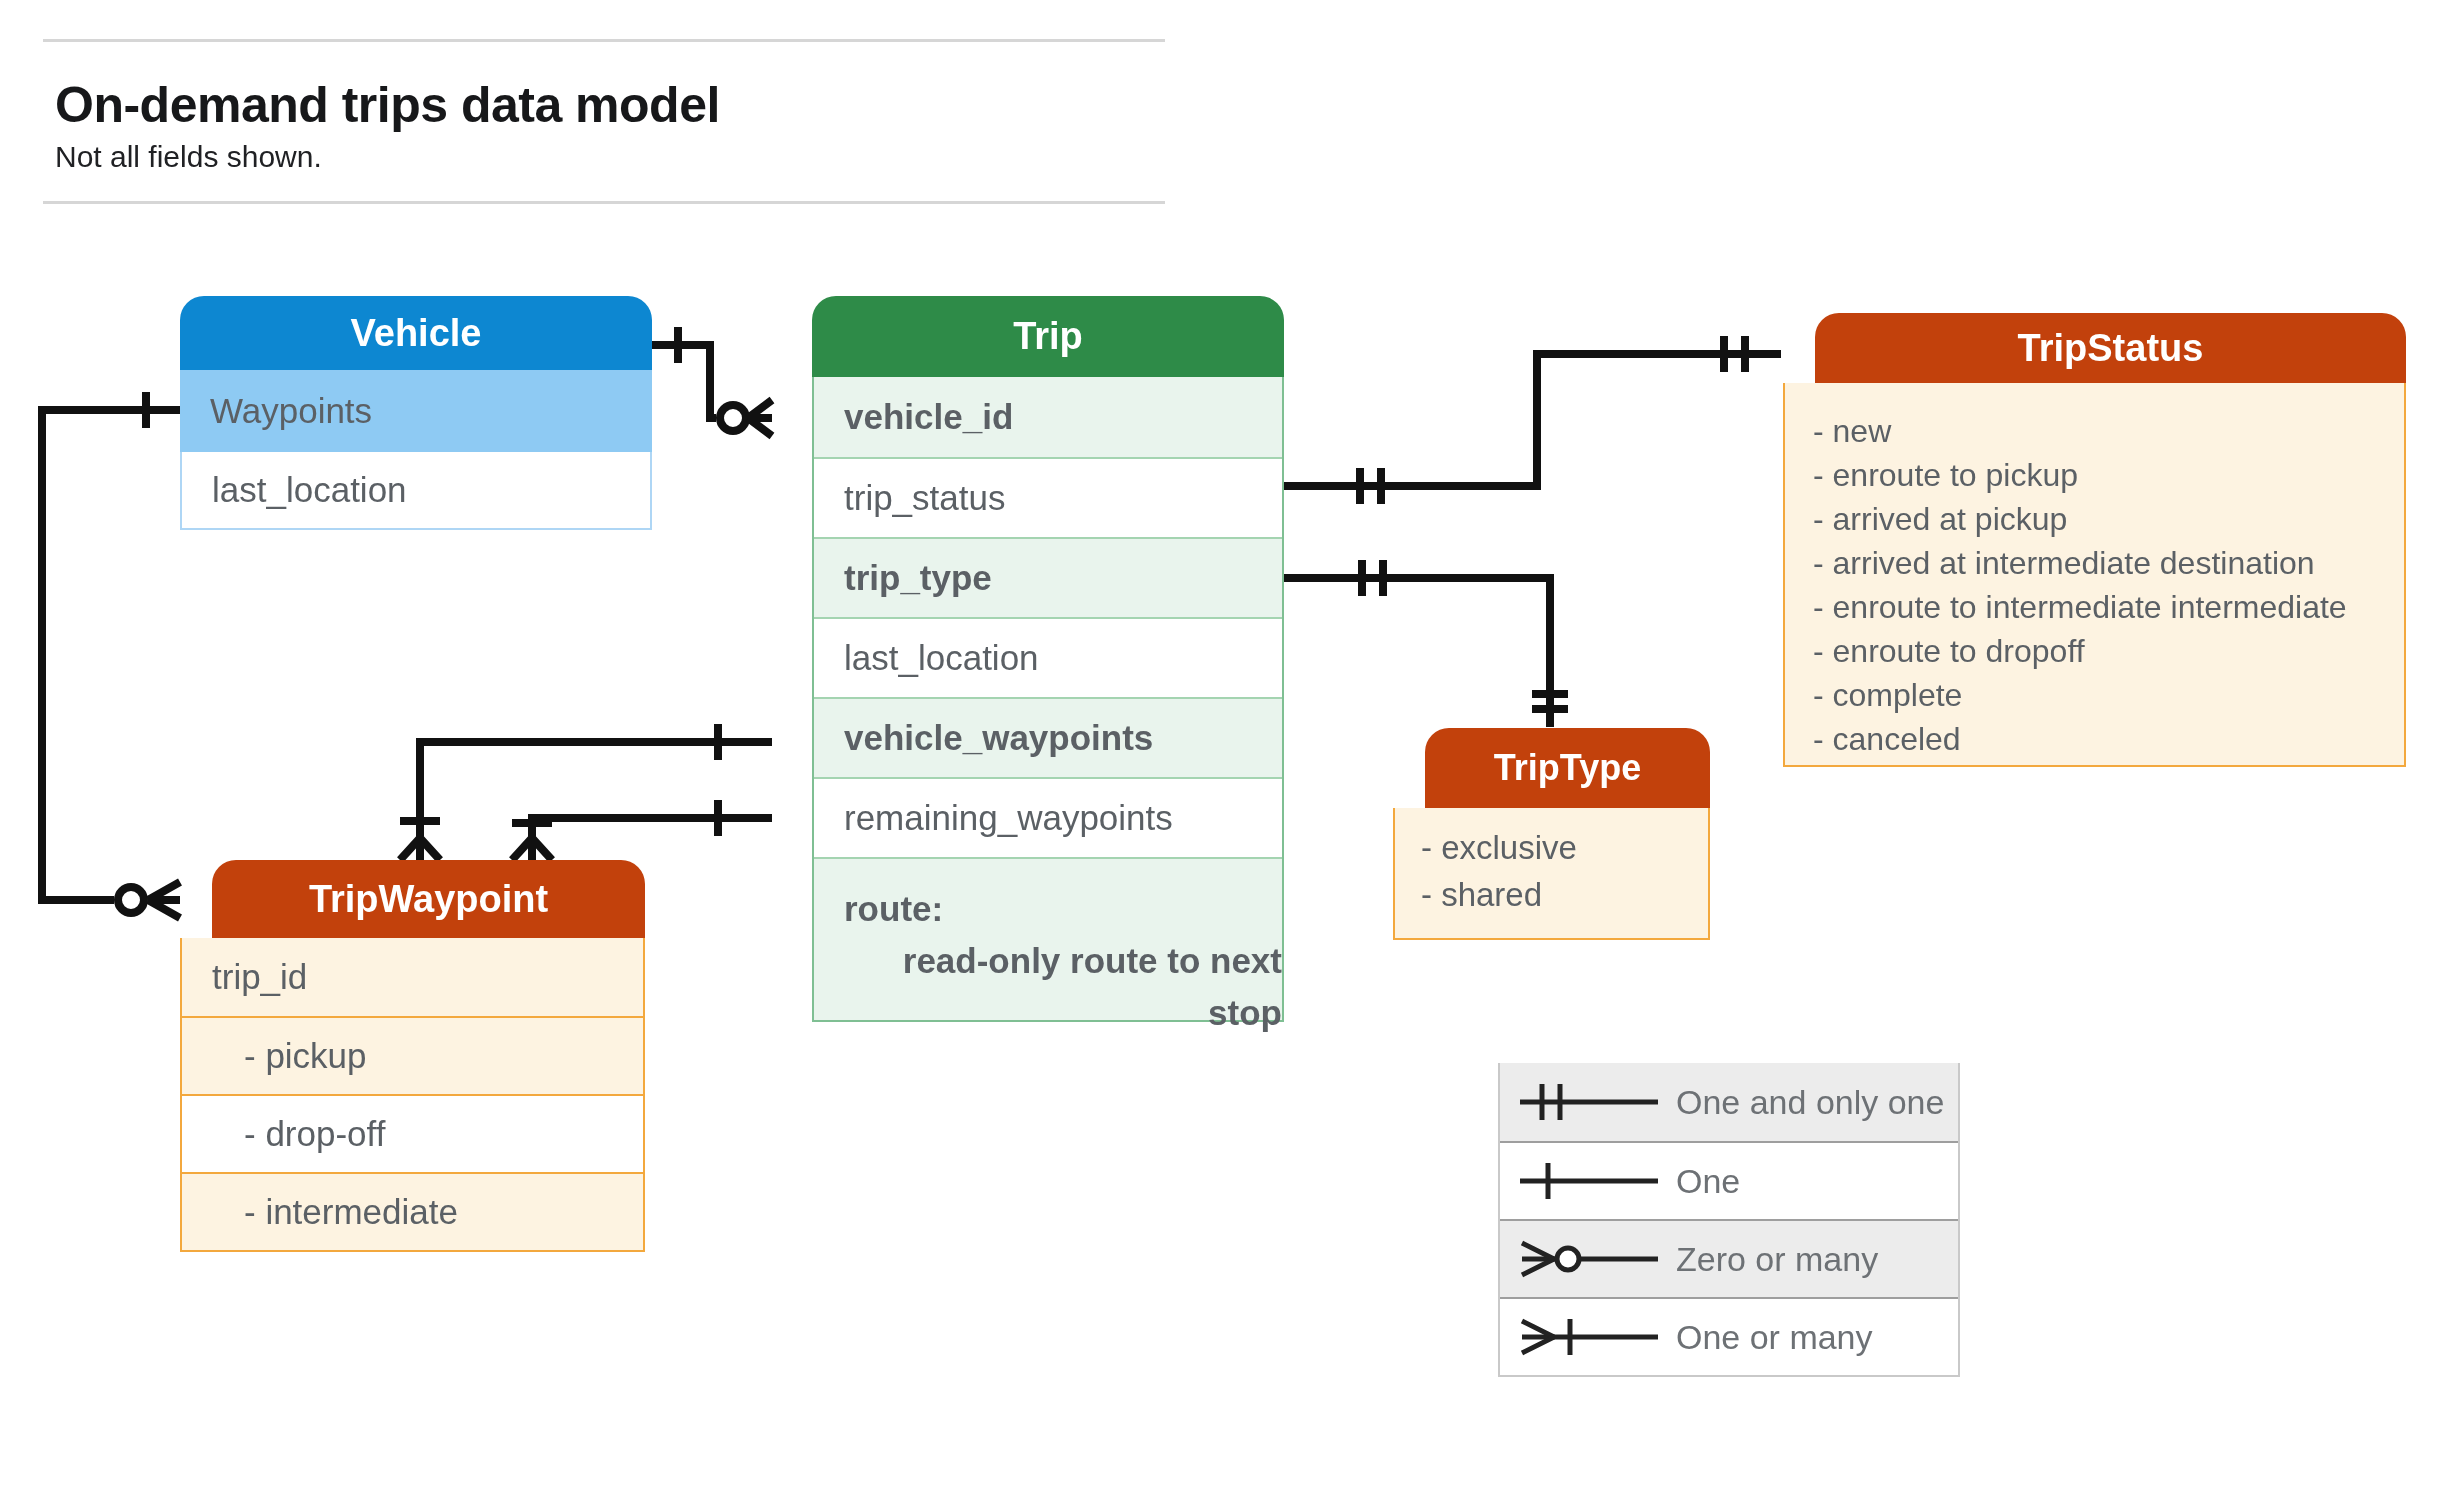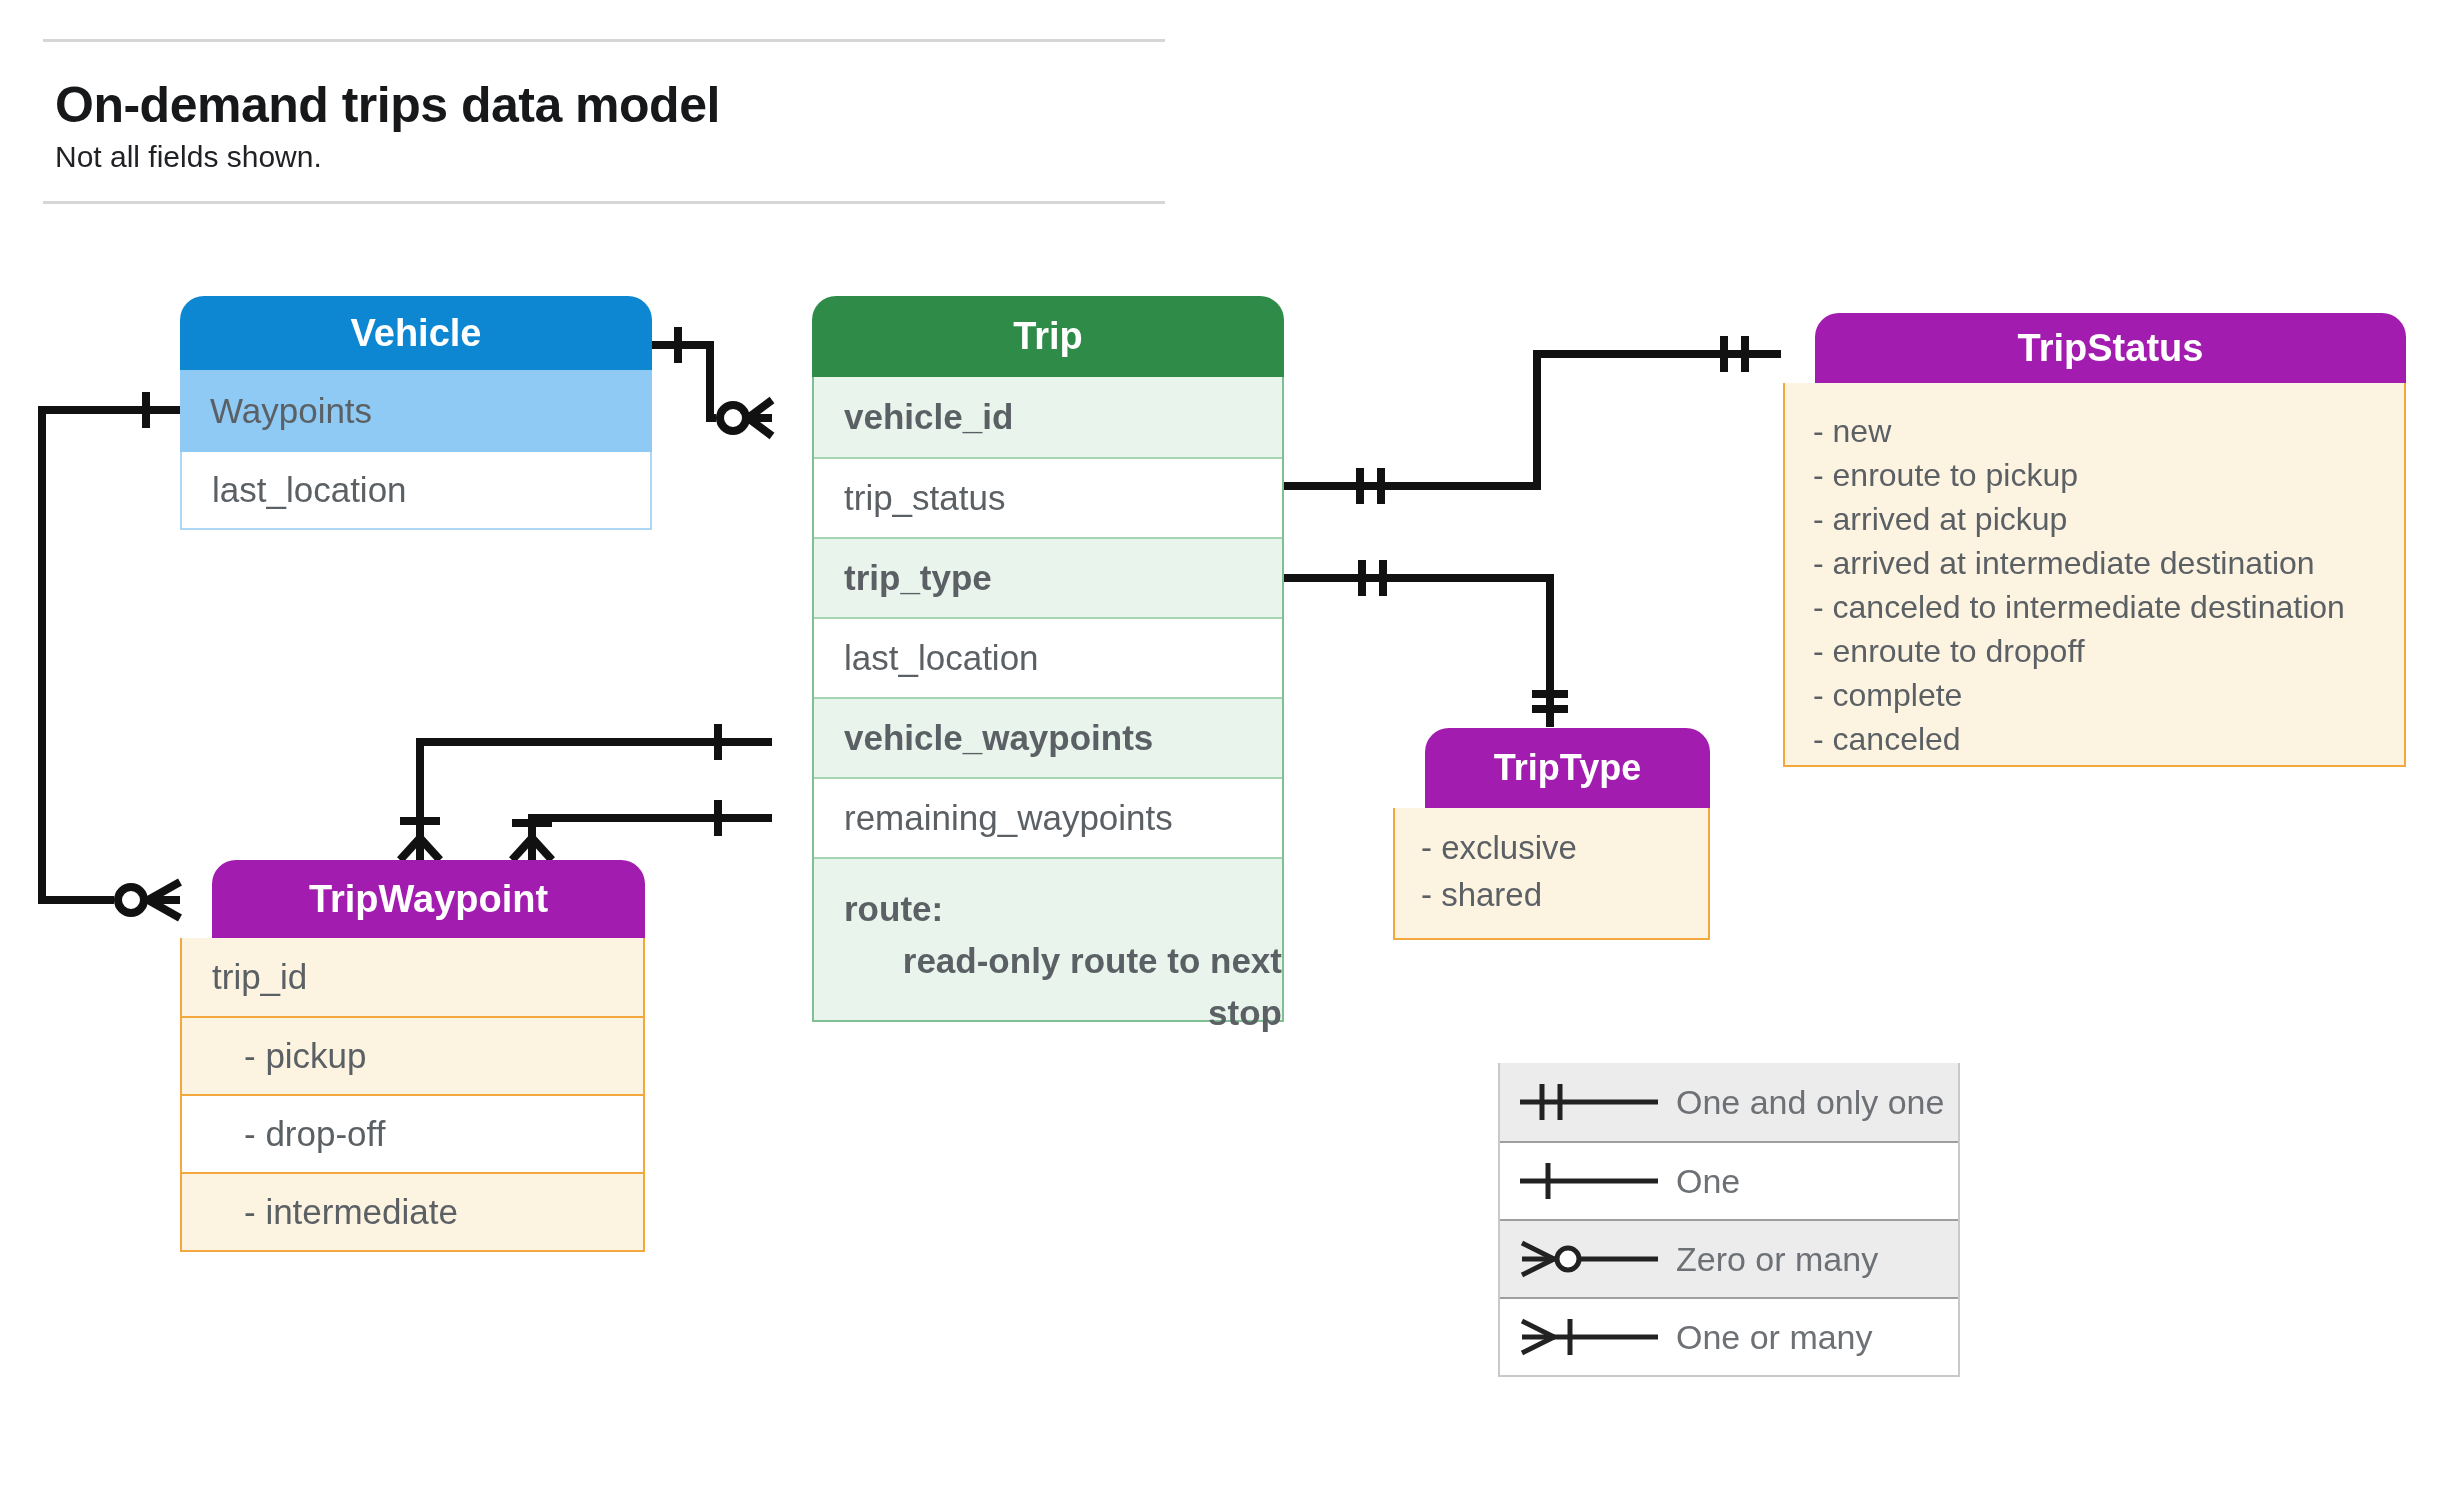--- a/index.html
+++ b/index.html
@@ -30,21 +30,21 @@
   .trip .ehead { height:81px; background:#2e8b48; }
   .trip .ebody { border:2px solid #7fbf93; border-top:none; }
   .trip .row { height:80px; }
   .trip .row + .row { border-top:2px solid #a4d4b1; }
   .trip .tint { background:#e9f4ed;font-weight:bold; }
   .trip .white { background:#fff; }
   .trip .route { height:163px; flex-direction:column; align-items:flex-start; justify-content:flex-start;
                  padding-top:24px; line-height:52px; }
 
   
-  .orange-head { background:#a21caf;margin-left:32px; }
+  .orange-head { background:#c2410c;margin-left:32px; }
   .cream { background:#fdf3e1; }
 
   .tripstatus { left:1783px; top:313px; width:623px; }
   .tripstatus .ehead { height:70px; }
   .tripstatus .ebody { height:384px; border:2px solid #f3a83d; border-top:none; padding:26px 0 0 28px;
                        font-size:32px; color:#5b6065; line-height:44px; }
 
   .triptype { left:1393px; top:728px; width:317px; }
   .triptype .ehead { height:80px; font-size:36px; }
   .triptype .ebody { height:132px; border:2px solid #f3a83d; border-top:none; padding:16px 0 0 26px;
@@ -166,21 +166,21 @@
 
   <div class="entity tripstatus">
     <div class="ehead orange-head">
       <span>TripStatus</span>
     </div>
     <div class="ebody cream">
       <div>- new</div>
       <div>- enroute to pickup</div>
       <div>- arrived at pickup</div>
       <div>- arrived at intermediate destination</div>
-      <div>- canceled to intermediate destination</div>
+      <div>- enroute to intermediate intermediate</div>
       <div>- enroute to dropoff</div>
       <div>- complete</div>
       <div>- canceled</div>
     </div>
   </div>
 
   <div class="entity triptype">
     <div class="ehead orange-head">
       <span>TripType</span>
     </div>

